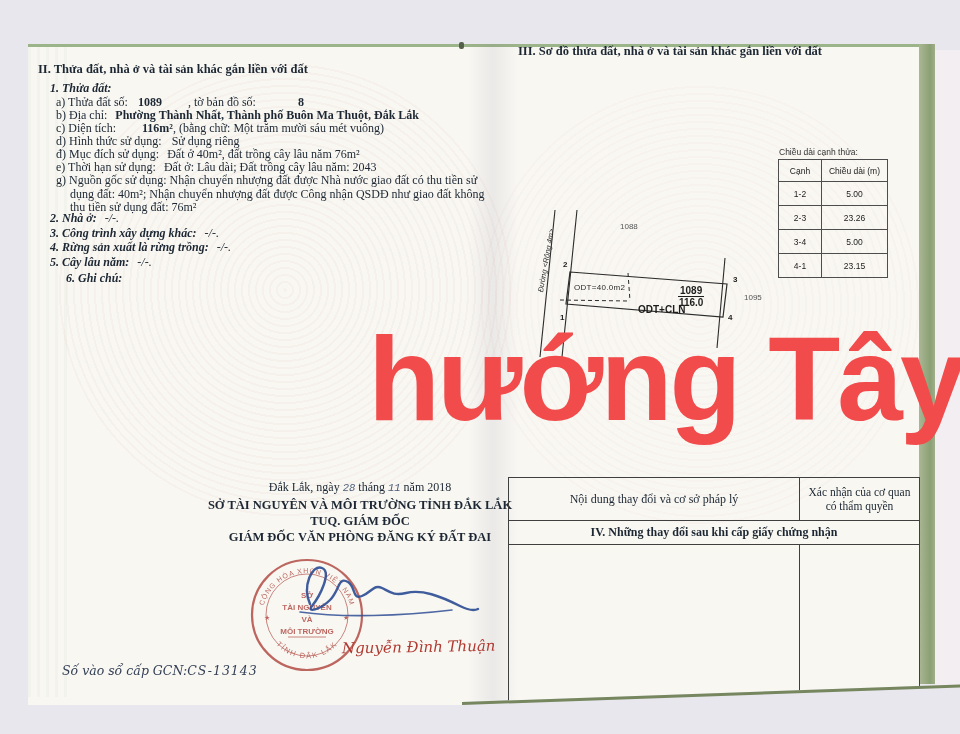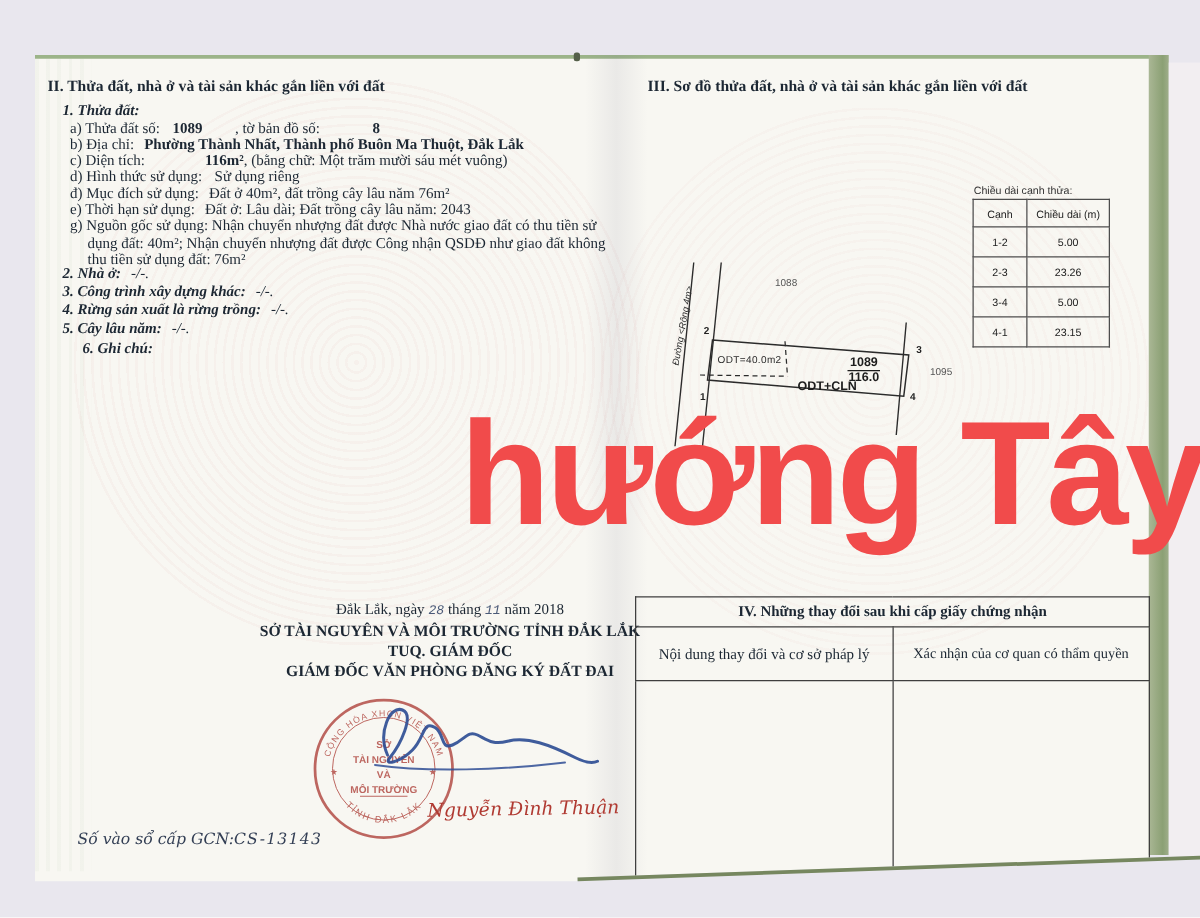--- a/index.html
+++ b/index.html
@@ -83,21 +83,21 @@
 
   <div class="abs serif12" style="left:56px;top:96px;">
     <span>a) Thửa đất số:</span><span class="b gap1">1089</span><span class="gap2">, tờ bản đồ số:</span><span class="b gap3">8</span>
   </div>
 
   <div class="abs serif12" style="left:56px;top:109px;">
     <span>b) Địa chỉ:</span><span class="b gap-s">Phường Thành Nhất, Thành phố Buôn Ma Thuột, Đắk Lắk</span>
   </div>
 
   <div class="abs serif12" style="left:56px;top:122px;">
-    <span>c) Diện tích:</span><span class="b" style="margin-left:48px;">116m²</span><span>, (bằng chữ: Một trăm mười sáu mét vuông)</span>
+    <span>c) Diện tích:</span><span class="b" style="margin-left:26px;">116m²</span><span>, (bằng chữ: Một trăm mười sáu mét vuông)</span>
   </div>
 
   <div class="abs serif12" style="left:56px;top:135px;">
     <span>d) Hình thức sử dụng:</span><span class="gap1">Sử dụng riêng</span>
   </div>
 
   <div class="abs serif12" style="left:56px;top:148px;">
     <span>đ) Mục đích sử dụng:</span><span class="gap-s">Đất ở 40m², đất trồng cây lâu năm 76m²</span>
   </div>
 
@@ -168,21 +168,21 @@
       <path d="M 18,56 C 60,62 120,60 170,54" fill="none" stroke="#2f4e95" stroke-width="1.6" stroke-linecap="round" opacity="0.85"></path>
     </svg>
   </div>
 
   <div class="abs signer" style="left:342px;top:638px;">Nguyễn Đình Thuận</div>
 
   <div class="abs registry" style="left:62px;top:663px;">
     <span>Số vào sổ cấp GCN:</span><span style="letter-spacing:1px;">CS-13143</span>
   </div>
 
-  <div class="abs sec-title" style="left:518px;top:62px;">III. Sơ đồ thửa đất, nhà ở và tài sản khác gắn liền với đất</div>
+  <div class="abs sec-title" style="left:518px;top:44px;">III. Sơ đồ thửa đất, nhà ở và tài sản khác gắn liền với đất</div>
 
   <div class="abs edge-caption" style="left:779px;top:147px;">Chiều dài cạnh thửa:</div>
   <table class="edge abs" style="left:778px;top:159px;border:1.6px solid #3f3f3f;">
     <tbody>
         <tr>
       <th class="ec1">Cạnh</th>
       <th class="ec2">Chiều dài (m)</th>
     </tr>
     <tr>
       <td>1-2</td>
@@ -225,25 +225,25 @@
   <div class="abs dg-label dg-dark" style="left:574px;top:283px;letter-spacing:.3px;">ODT=40.0m2</div>
   <div class="abs use-label" style="left:638px;top:292px;">ODT+CLN</div>
   <div class="abs frac" style="left:678px;top:285px;">
     <span class="top">1089</span><br>
     <span>116.0</span>
   </div>
 
   <table class="sec4 abs" style="left:508px;top:477px;">
     <tbody>
         <tr>
-      <td colspan="2" class="s4-title">IV. Những thay đổi sau khi cấp giấy chứng nhận</td>
-    </tr>
-    <tr>
       <td class="s4-h" style="width:278px;">Nội dung thay đổi và cơ sở pháp lý</td>
       <td class="s4-h s4-h2">Xác nhận của cơ quan có thẩm quyền</td>
+    </tr>
+    <tr>
+      <td colspan="2" class="s4-title">IV. Những thay đổi sau khi cấp giấy chứng nhận</td>
     </tr>
     <tr class="s4-body">
       <td></td>
       <td></td>
     </tr>
   </tbody>
     </table>
 
   <div class="abs watermark">hướng Tây</div>
 

